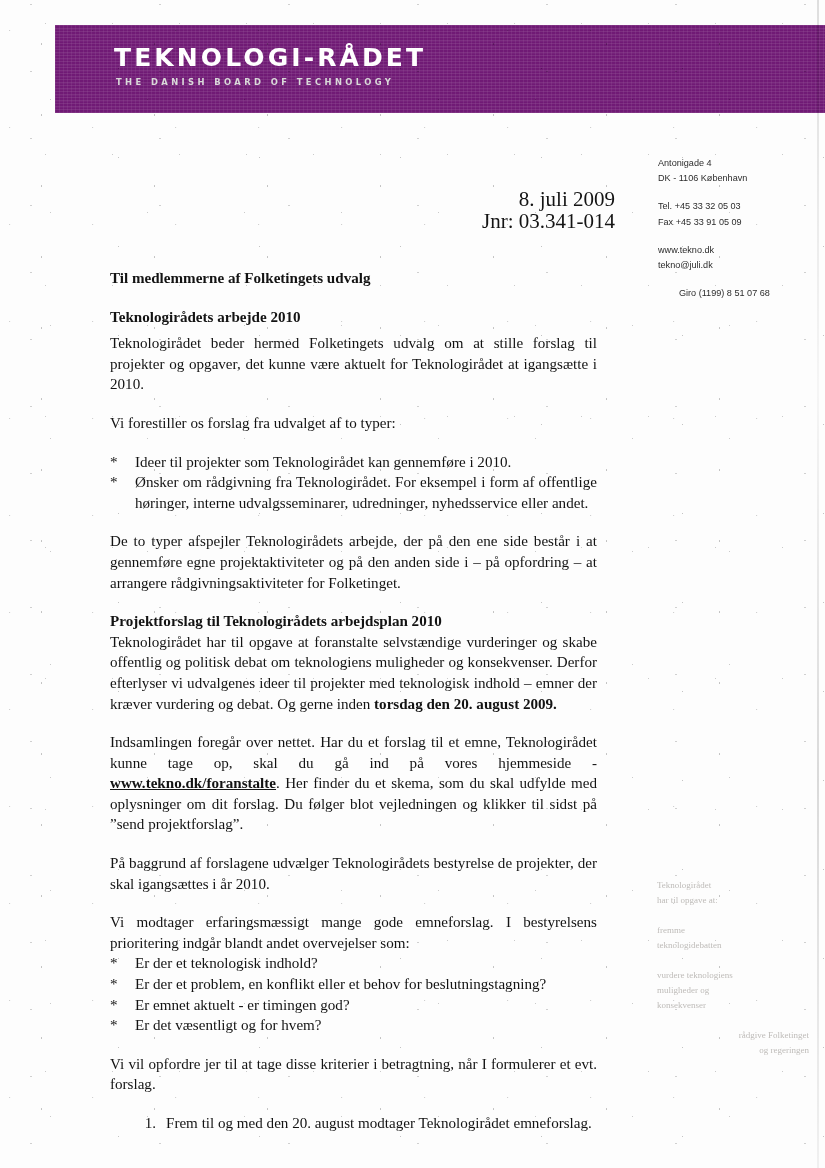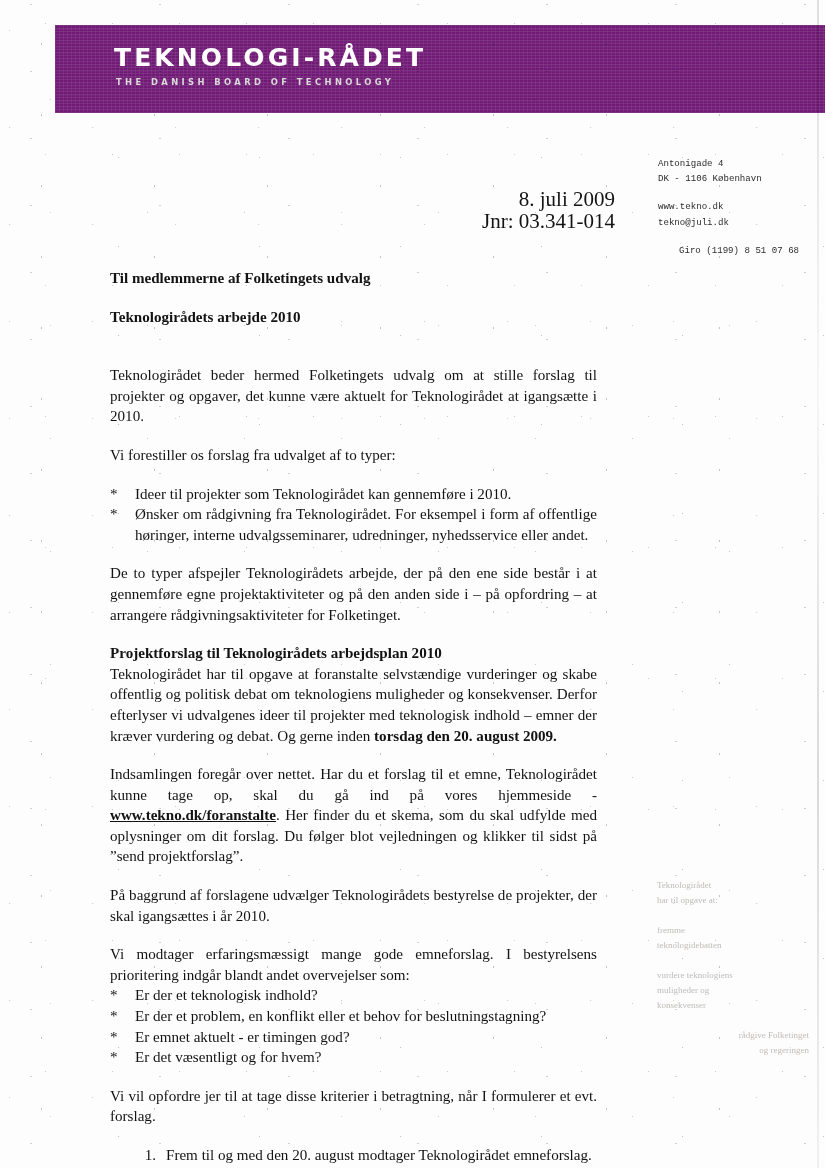--- a/index.html
+++ b/index.html
@@ -85,21 +85,21 @@
     letter-spacing: 3.4px;
     z-index: 2;
   }
 
   
   .contact {
     position: absolute;
     left: 658px;
     top: 156px;
     width: 150px;
-    font-family: Liberation Mono, monospace;
+    font-family: Liberation Sans, sans-serif;
     font-size: 9.1px;
     line-height: 15.2px;
     color: #2c2c2c;
   }
   .contact .grp { margin-bottom: 13px; }
   .contact .grp:last-child { margin-bottom: 0; margin-left: 21px; }
 
   
   .datebox {
     position: absolute;
@@ -124,21 +124,21 @@
   }
   .body p {
     margin: 0 0 18px 0;
     text-align: justify;
   }
   .body p.tight { margin-bottom: 0; }
   .h-bold {
     font-weight: bold;
     margin: 0 0 20px 0;
   }
-  .h-bold.sub { margin-bottom: 38px; }
+  .h-bold.sub { margin-bottom: 6px; }
   .inline-head {
     font-weight: bold;
     display: block;
   }
   .star-list {
     margin: 0 0 18px 0;
     padding: 0;
     list-style: none;
   }
   .star-list li {
@@ -200,20 +200,24 @@
     <div class="banner-title">TEKNOLOGI-RÅDET</div>
     <div class="banner-sub">THE DANISH BOARD OF TECHNOLOGY</div>
   </div>
 
   <div class="contact">
     <div class="grp">
       <div>Antonigade 4</div>
       <div>DK - 1106 København</div>
     </div>
     <div class="grp">
+      <div>Tel. +45  33 32 05 03</div>
+      <div>Fax +45  33 91 05 09</div>
+    </div>
+    <div class="grp">
       <div>www.tekno.dk</div>
       <div>tekno@juli.dk</div>
     </div>
     <div class="grp">
       <div>Giro (1199)  8 51 07 68</div>
     </div>
   </div>
 
   <div class="datebox">
     <div>8. juli 2009</div>

